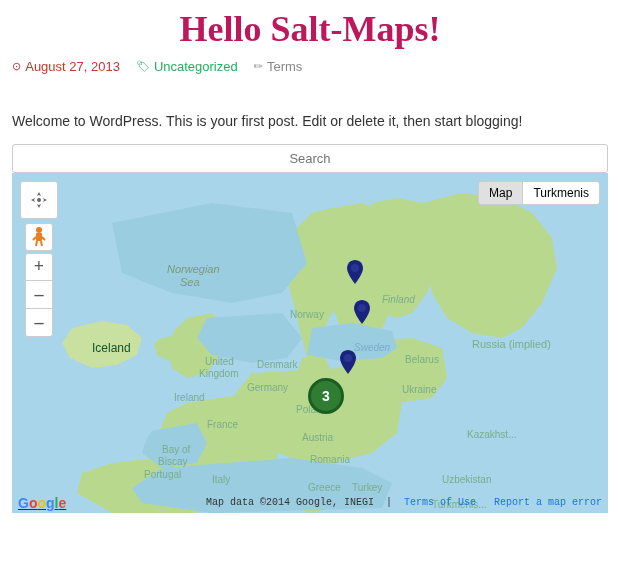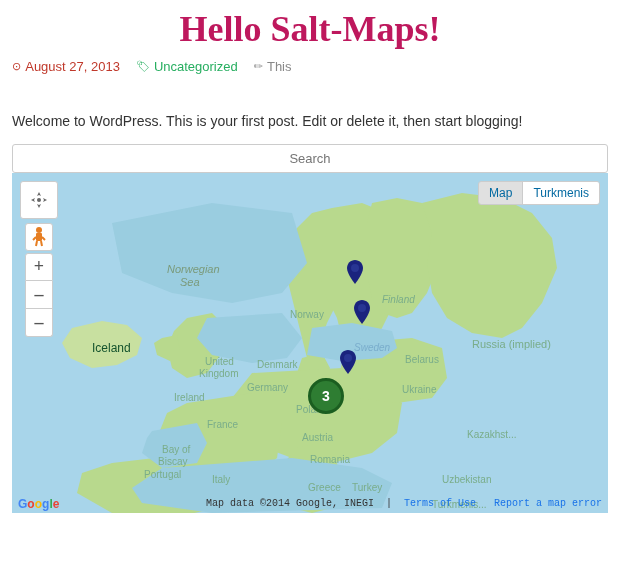--- a/index.html
+++ b/index.html
@@ -166,21 +166,21 @@
       border-radius: 3px;
       overflow: hidden;
       border: 1px solid #ccc;
     }
     .map-type-btn {
       background: #fff;
       padding: 4px 10px;
       font-size: 12px;
       cursor: pointer;
       font-family: Arial, sans-serif;
-      color: #0369a1;
+      color: #000000;
       border: none;
     }
     .map-type-btn.active {
       background: #e0e0e0;
     }
     .map-type-btn + .map-type-btn {
       border-left: 1px solid #ccc;
     }
     .map-footer {
       position: absolute;
@@ -194,23 +194,24 @@
       font-size: 10px;
       color: #333;
       font-family: Arial, sans-serif;
     }
     .map-footer-left {
       display: flex;
       align-items: center;
       gap: 4px;
     }
     .google-logo {
-      font-size: 12px;
-      font-family: Arial, sans-serif;
-      font-weight: bold;
+      font-size: 14px;
+      font-family: Arial, sans-serif;
+      font-weight: bold;
+      text-decoration: underline;
     }
     .google-g { color: #4285F4; }
     .google-o1 { color: #EA4335; }
     .google-o2 { color: #FBBC05; }
     .google-g2 { color: #4285F4; }
     .google-l { color: #34A853; }
     .google-e { color: #EA4335; }
     .map-attribution {
       font-size: 10px;
       color: #333;
@@ -271,21 +272,21 @@
     <span class="meta-date">
       <span class="meta-icon">⊙</span>
       <span>August 27, 2013</span>
     </span>
     <span class="meta-category">
       <span class="meta-icon">🏷</span>
       <span>Uncategorized</span>
     </span>
     <span class="meta-edit">
       <span class="meta-icon">✏</span>
-      <span>This</span>
+      <span>Terms</span>
     </span>
   </div>
 
   <p class="post-content">Welcome to WordPress. This is your first post. Edit or delete it, then start blogging!</p>
 
   <div class="search-wrapper">
     <input type="text" class="search-bar" placeholder="Search" style="">
   </div>
 
   <div class="map-container">

